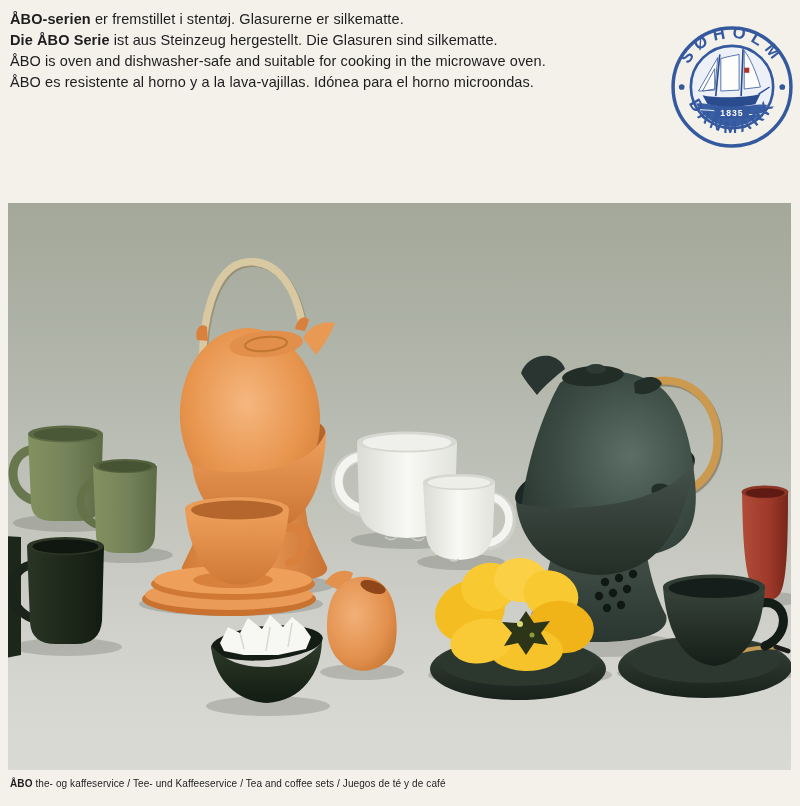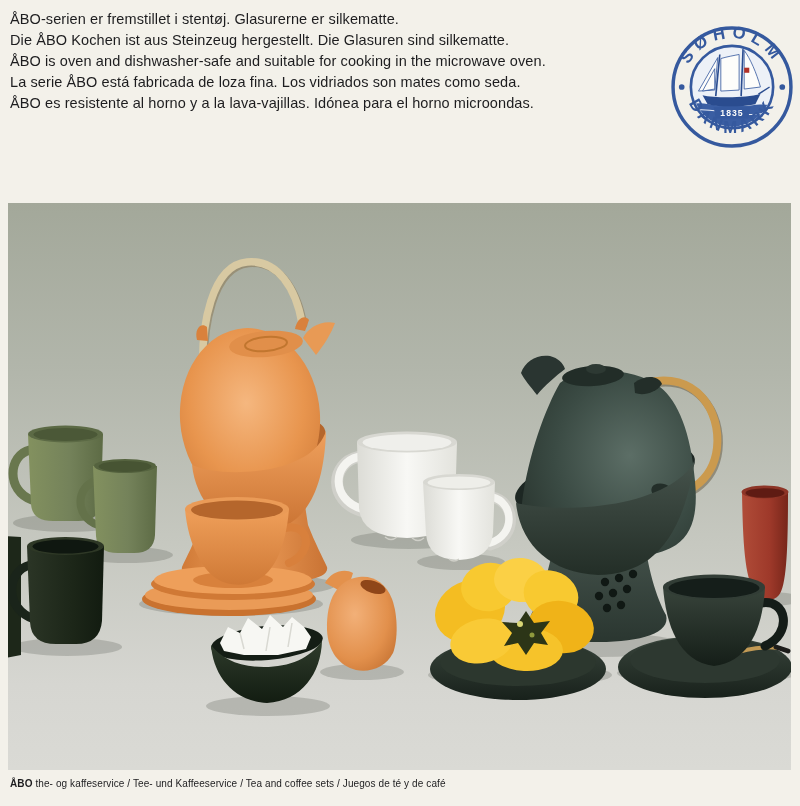--- a/index.html
+++ b/index.html
@@ -10,35 +10,34 @@
     --cane:#cb9a4e; --cane_pale:#d8c9a2; --tulip_yellow:#f8c930; --tulip_center:#2c3517;
   }
   *{margin:0;padding:0;box-sizing:border-box;}
   html,body{width:800px;height:806px;}
   body{
     position:relative;background:var(--page_bg);
     font-family:"Liberation Sans","DejaVu Sans",sans-serif;color:var(--ink);
     overflow:hidden;
   }
   .text-block{position:absolute;left:10px;top:9px;width:655px;font-size:14.5px;line-height:21px;letter-spacing:0.1px;}
-  .text-block .line b{font-weight:normal;}
+  .text-block .line b{font-weight:bold;}
   .logo-wrap{position:absolute;left:669px;top:24px;width:126px;height:126px;}
   .photo-wrap{position:absolute;left:8px;top:203px;width:783px;height:567px;}
   .photo-wrap svg{display:block;}
   .caption{position:absolute;left:10px;top:778px;width:780px;font-size:10px;letter-spacing:0.1px;}
   .caption b{font-weight:bold;}
 </style>
 </head>
 <body>
 
 <div class="text-block">
   <div class="line"><b>ÅBO-serien</b><span> er fremstillet i stentøj. Glasurerne er silkematte.</span></div>
-  <div class="line"><b>Die ÅBO Kochen</b><span> ist aus Steinzeug hergestellt. Die Glasuren sind silkematte.</span></div>
+  <div class="line"><b>Die ÅBO Serie</b><span> ist aus Steinzeug hergestellt. Die Glasuren sind silkematte.</span></div>
   <div class="line"><b></b><span>ÅBO is oven and dishwasher-safe and suitable for cooking in the microwave oven.</span></div>
-  <div class="line"><b>La serie ÅBO</b><span> está fabricada de loza fina. Los vidriados son mates como seda.</span></div>
   <div class="line"><b></b><span>ÅBO es resistente al horno y a la lava-vajillas. Idónea para el horno microondas.</span></div>
 </div>
 
 <div class="logo-wrap">
   <svg width="126" height="126" viewBox="0 0 124 124">
     <defs>
       <clipPath id="shipClip">
           <circle cx="62" cy="62" r="39"></circle>
         </clipPath>
       <path id="arcTop" d="M 14,62 A 48,48 0 0 1 110,62" fill="none"></path>

